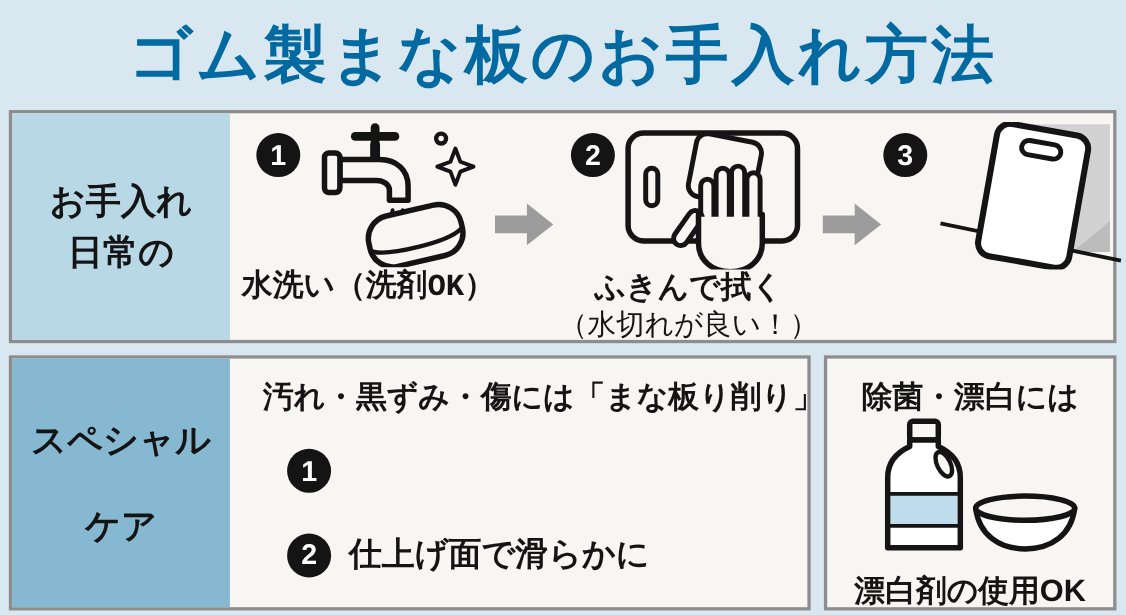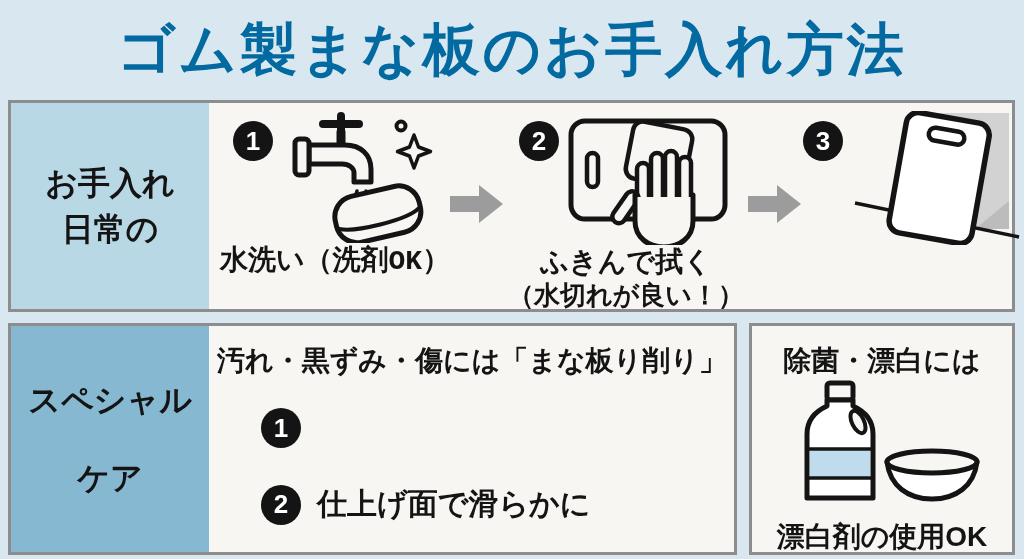--- a/index.html
+++ b/index.html
@@ -47,25 +47,25 @@
     background:#141414;color:#ffffff;
     font-size:26px;font-weight:800;
     display:flex;align-items:center;justify-content:center;
     flex:0 0 40px;
   }
   .step-head .badge{margin:10px 4px 0 0;}
   .caption{
     font-size:28px;font-weight:800;text-align:center;line-height:1.18;
     margin-top:2px;white-space:nowrap;font-family:Liberation Mono, monospace;
   }
-  .caption-sub{font-size:26px;font-weight:700;text-align:right;line-height:1.18;white-space:nowrap;}
+  .caption-sub{font-size:26px;font-weight:400;text-align:right;line-height:1.18;white-space:nowrap;}
   .arrow{margin-top:72px;flex:0 0 56px;}
   .special-content{flex:1;padding:16px 4px 0 8px;}
   .special-heading{
-    font-size:28px;font-weight:800;text-align:left;white-space:nowrap;letter-spacing:0px;
+    font-size:28px;font-weight:800;text-align:left;white-space:nowrap;letter-spacing:0px;margin-left:22px;
   }
   .special-item{
     display:flex;align-items:center;gap:16px;
     margin:28px 0 0 44px;
     font-size:30px;font-weight:800;white-space:nowrap;
   }
   .panel-bleach .bleach-heading{
     margin-top:16px;font-size:28px;font-weight:800;text-align:center;
   }
   .panel-bleach .bleach-caption{

